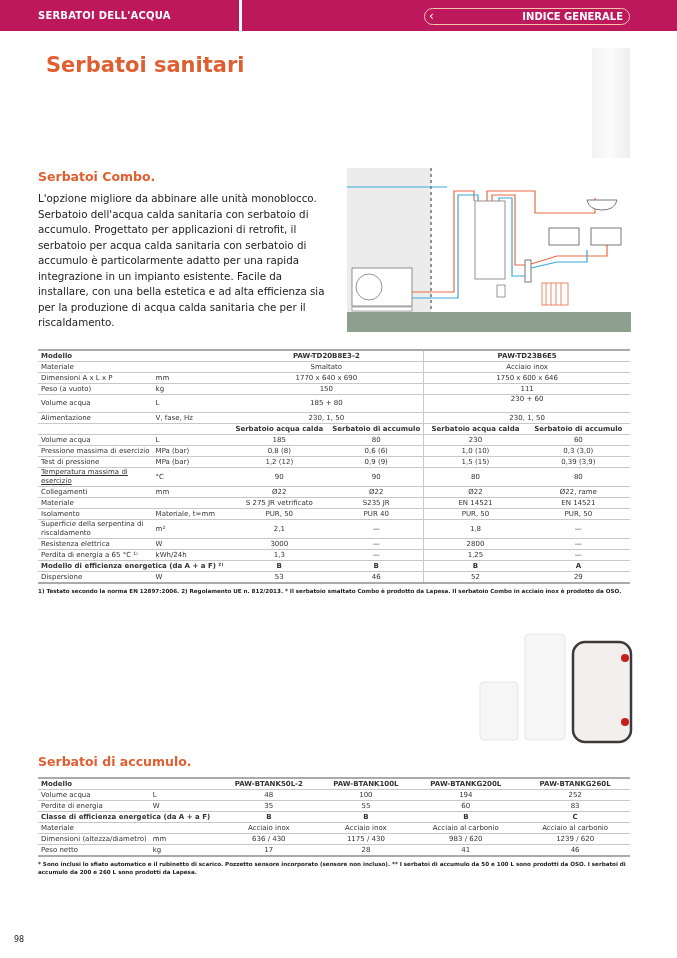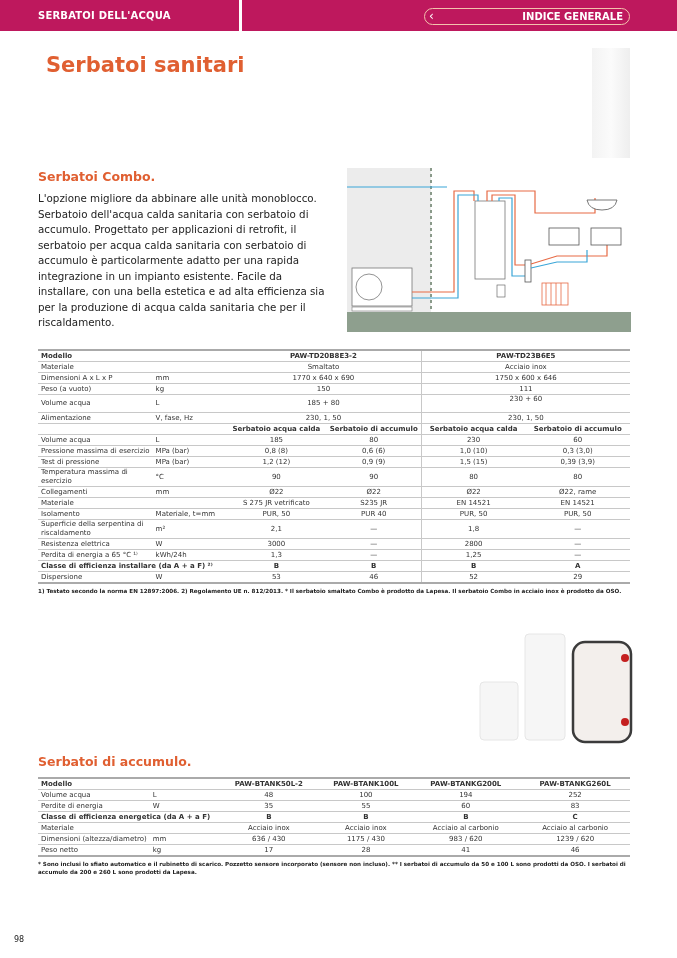--- a/index.html
+++ b/index.html
@@ -146,21 +146,21 @@
       </tr>
   <tr>
         <td class="l">Test di pressione</td>
         <td class="l">MPa (bar)</td>
         <td>1,2 (12)</td>
         <td>0,9 (9)</td>
         <td class="sep">1,5 (15)</td>
         <td>0,39 (3,9)</td>
       </tr>
   <tr>
-        <td class="l" style="white-space:normal;height:18px;">Temperatura massima di esercizio</td>
+        <td class="l" style="white-space:normal;height:18px;text-decoration:underline;">Temperatura massima di esercizio</td>
         <td class="l">°C</td>
         <td>90</td>
         <td>90</td>
         <td class="sep">80</td>
         <td>80</td>
       </tr>
   <tr>
         <td class="l">Collegamenti</td>
         <td class="l">mm</td>
         <td>Ø22</td>
@@ -202,21 +202,21 @@
       </tr>
   <tr>
         <td class="l">Perdita di energia a 65 °C ¹⁾</td>
         <td class="l">kWh/24h</td>
         <td>1,3</td>
         <td>—</td>
         <td class="sep">1,25</td>
         <td>—</td>
       </tr>
   <tr class="b">
-        <td class="l" colspan="2">Classe di efficienza installare (da A + a F) ²⁾</td>
+        <td class="l" colspan="2">Modello di efficienza energetica (da A + a F) ²⁾</td>
         <td>B</td>
         <td>B</td>
         <td class="sep">B</td>
         <td>A</td>
       </tr>
   <tr class="last">
         <td class="l">Dispersione</td>
         <td class="l">W</td>
         <td>53</td>
         <td>46</td>

